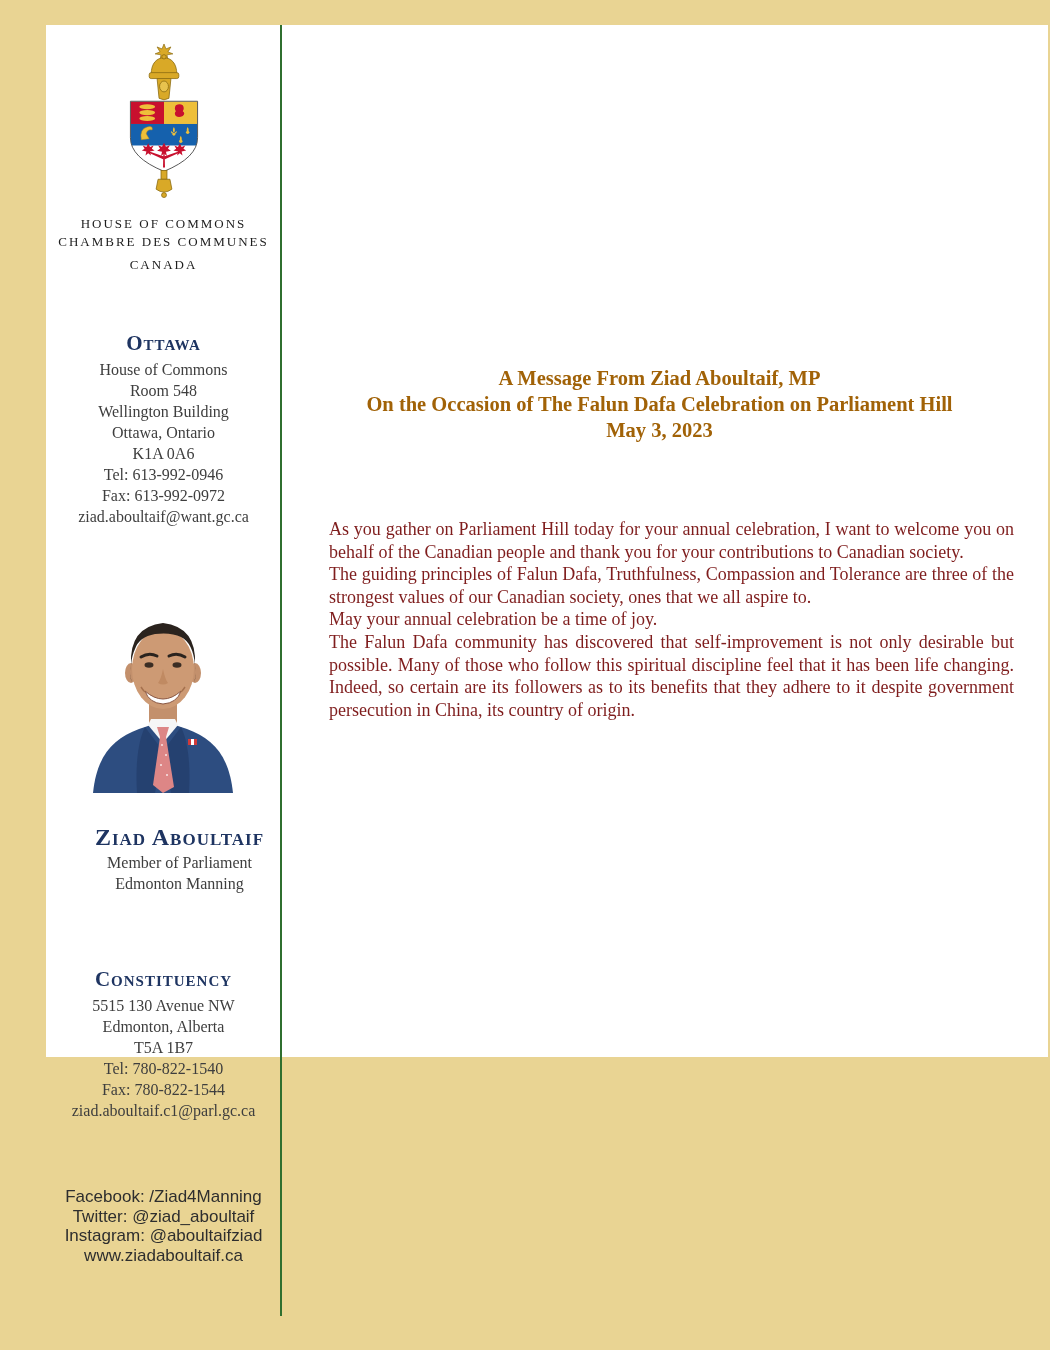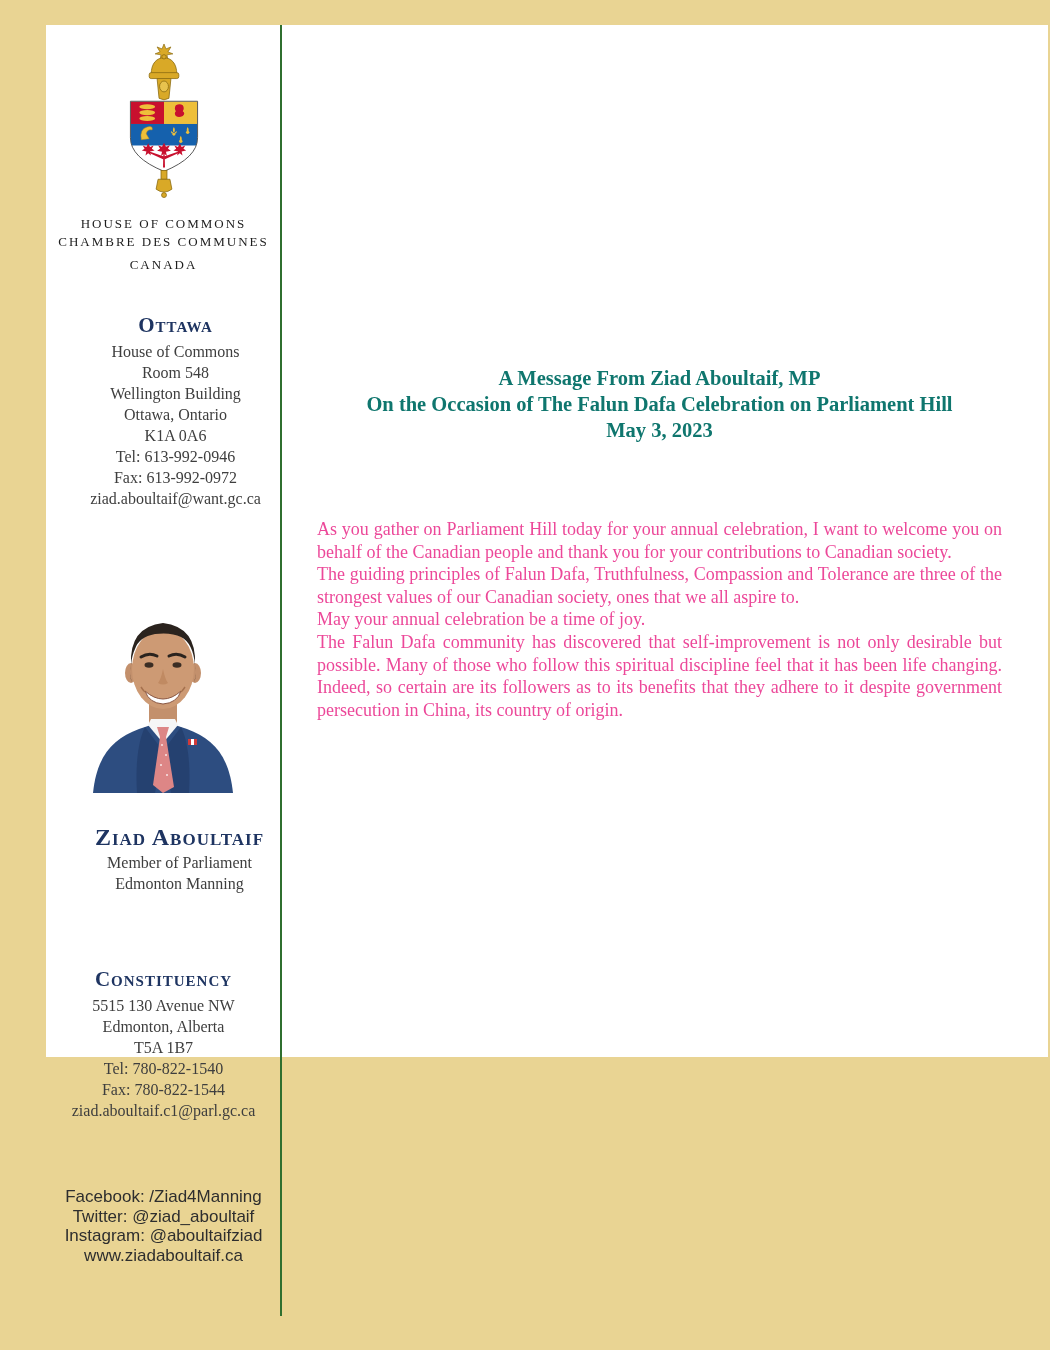--- a/index.html
+++ b/index.html
@@ -34,21 +34,21 @@
     font-weight: bold;
     color: #1e3461;
     font-size: 21px;
     letter-spacing: 1px;
     margin: 0 0 5px 0;
   }
   .addr {
     position: absolute; left: 0; width: 235px;
     font-size: 16px; line-height: 21px; color: #3e3e3e;
   }
-  .addr.ottawa { top: 290px; padding-left: 12px; }
+  .addr.ottawa { top: 308px; }
   .addr.constituency { top: 944px; }
   .photo-wrap { position: absolute; left: 39px; top: 556px; width: 156px; height: 212px; }
   .member {
     position: absolute; left: 16px; top: 802px; width: 235px;
     color: #3e3e3e; font-size: 16px; line-height: 21px;
   }
   .member-name {
     font-variant: small-caps;
     font-weight: bold;
     color: #1e3461;
@@ -68,27 +68,27 @@
     background: #2f6f2f;
   }
   
   .content { position: absolute; left: 271px; top: 0; width: 685px; }
   .letter-title {
     position: absolute; left: 0; top: 340px; width: 685px;
     text-align: center;
     font-weight: bold;
     font-size: 20.5px;
     line-height: 26px;
-    color: #0f766e;
+    color: #a16207;
   }
   .letter-title .t-line { max-width: 672px; margin: 0 auto; }
   .paras {
-    position: absolute; left: 0; top: 493px; width: 685px;
+    position: absolute; left: 12px; top: 493px; width: 685px;
     font-size: 18px; line-height: 22.6px;
-    color: #ec4899;
+    color: #7f1d1d;
     text-align: justify;
   }
   .paras p { margin: 0; }
 </style>
 </head>
 <body>
 
 <div class="page">
 
   <aside class="sidebar">

